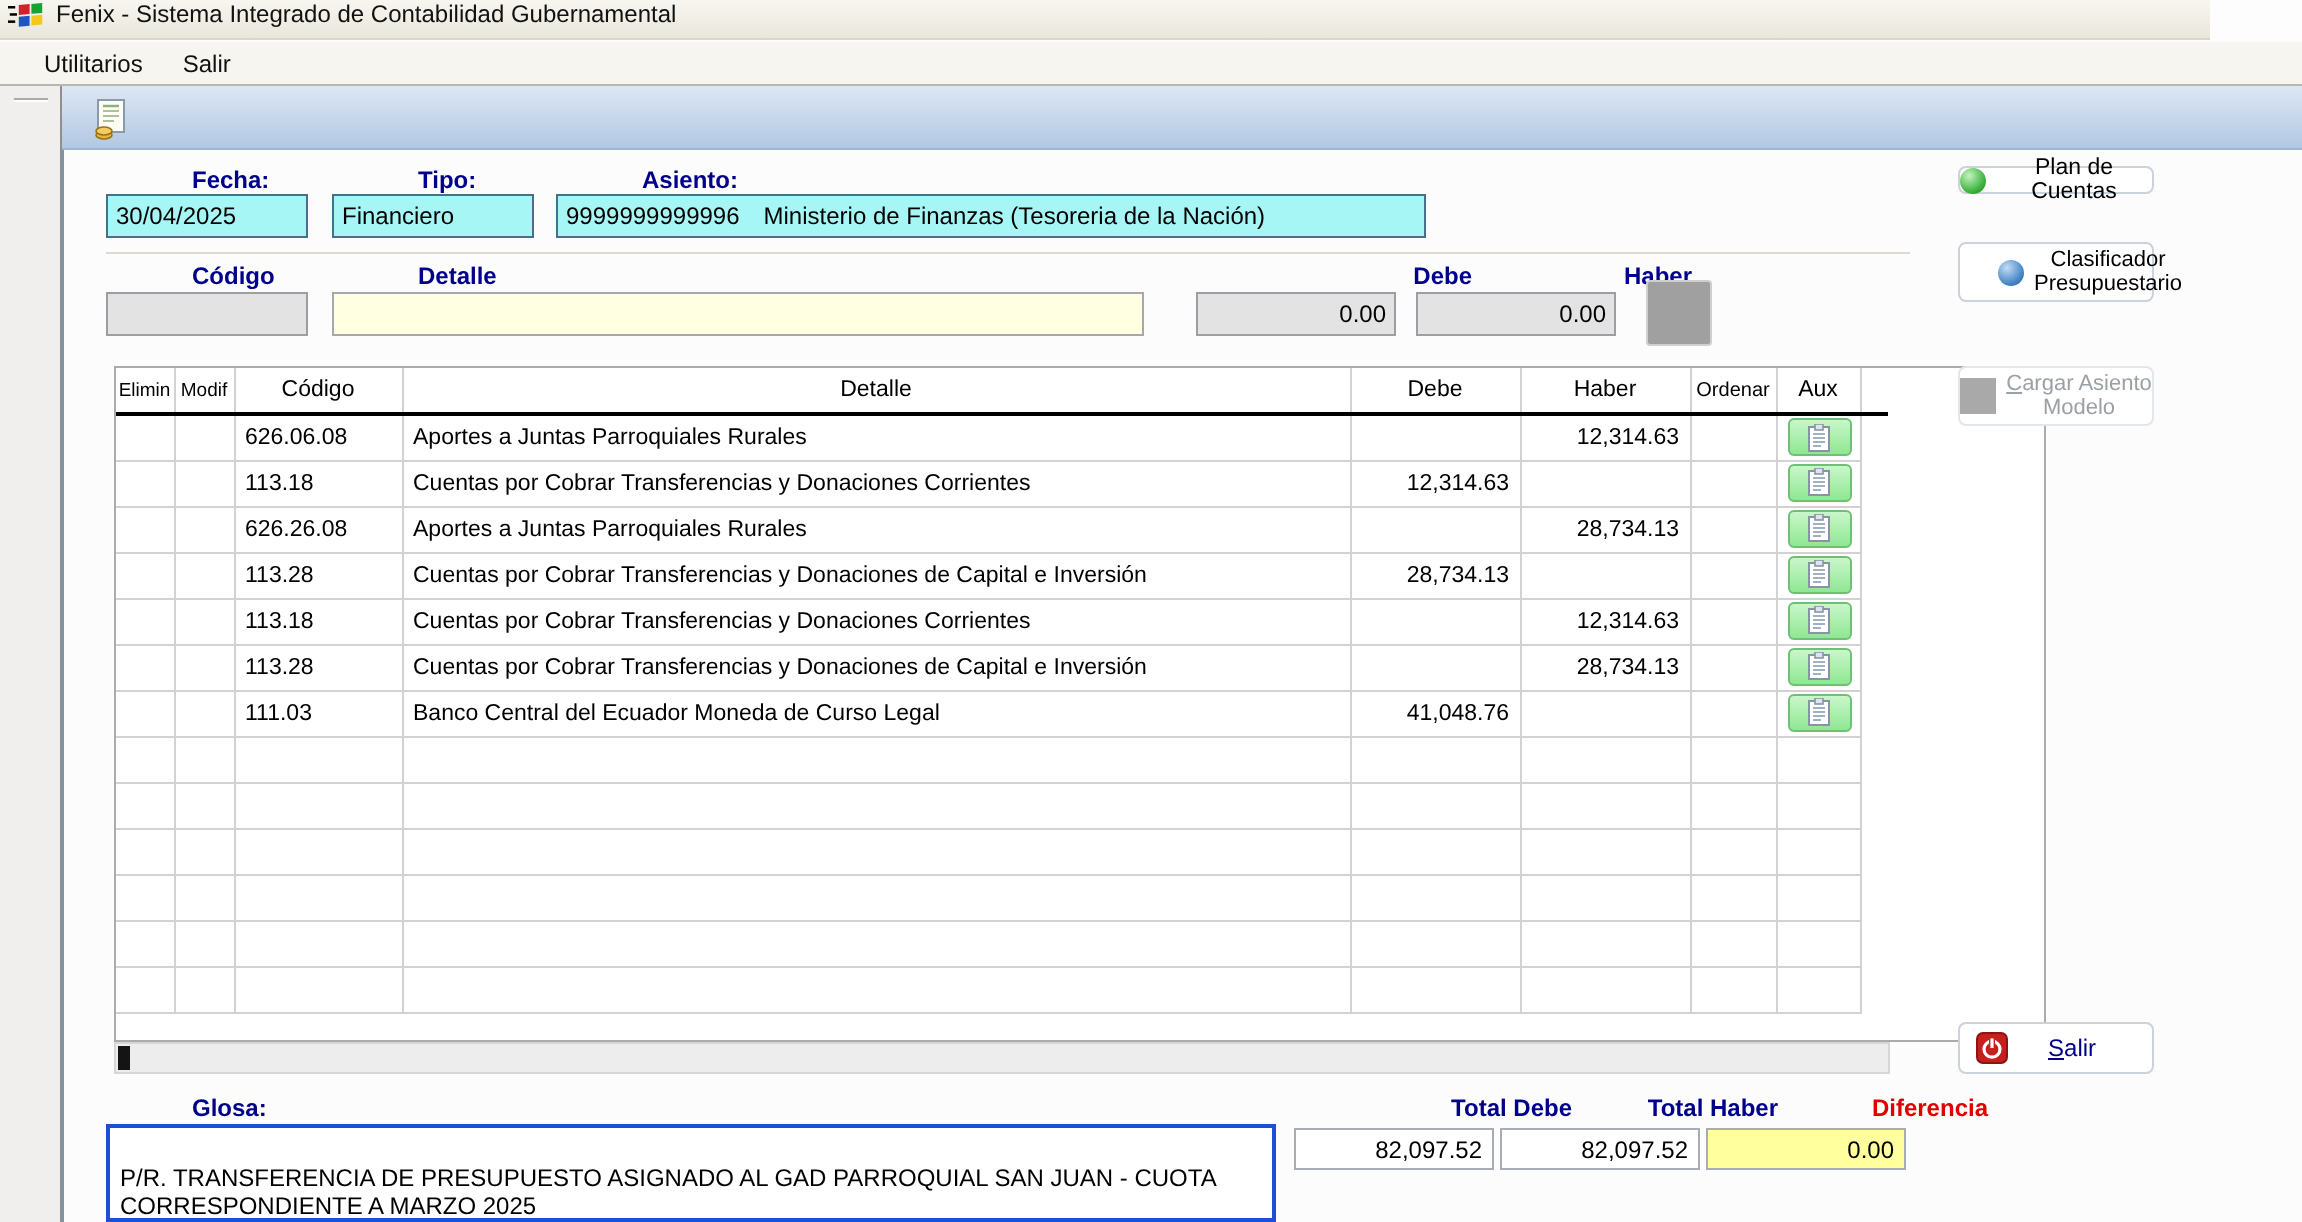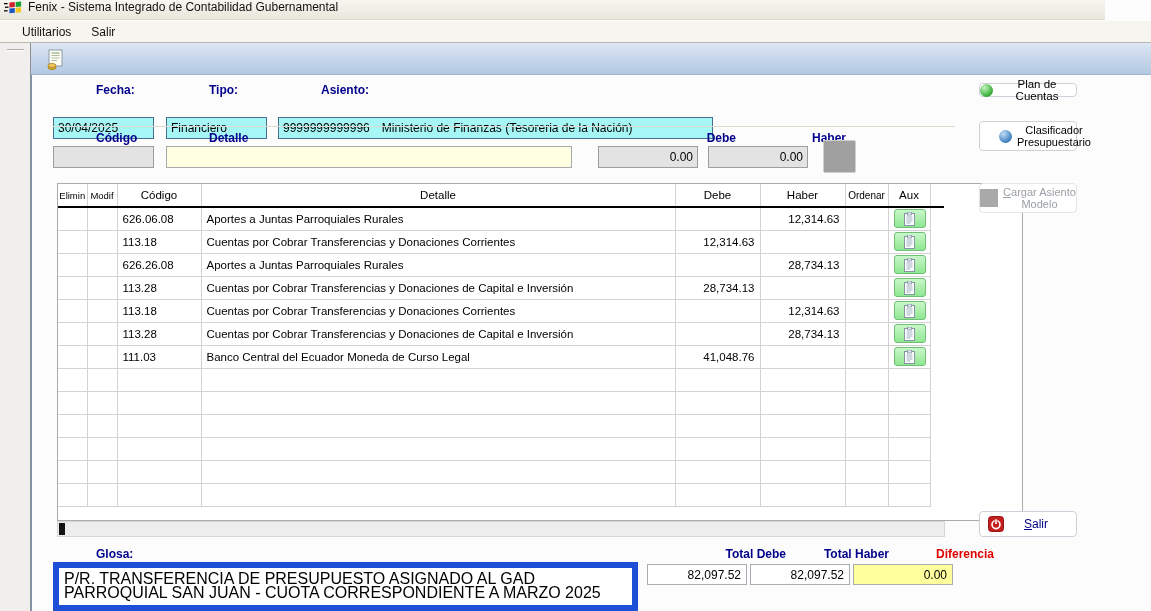--- a/index.html
+++ b/index.html
@@ -31,21 +31,21 @@
   .tool-btn { position:absolute; left:12px; top:4px; width:26px; height:25px;
     display:flex; align-items:center; justify-content:center; border-radius:2px; }
   .content { position:absolute; left:31px; top:75px; width:1120px; height:536px;
     background:#fcfcfc; border-left:1px solid #7e93ac; }
 
   
   .lbl { position:absolute; font-size:12px; font-weight:bold; color:#00008b; white-space:nowrap;margin-left:41px; }
   .lbl.red { color:#e00000; }
   .field { position:absolute; height:22px; font-size:12px; font-family:"Liberation Sans",sans-serif;
     padding:0 4px; color:#000; display:flex; align-items:center; }
-  .cyan { background:#a7f6f6; border:1px solid #48708e;margin-top:20px; }
+  .cyan { background:#a7f6f6; border:1px solid #48708e; }
   .grayf { background:#e3e3e3; border:1px solid #9c9ea2; }
   .yellowf { background:#ffffe1; border:1px solid #a6a8ac; }
   .num { justify-content:flex-end; }
   .sep { position:absolute; height:0; border-top:1px solid #dddacf; }
   .mystery-btn { position:absolute; left:823px; top:140px; width:33px; height:33px;
     background:#a0a0a0; border:1px solid #cfcfcf; border-radius:2px; }
 
   
   .grid-wrap { position:absolute; left:57px; top:183px; width:966px; height:338px;
     border:1px solid #ababab; background:#fff; overflow:hidden; }
@@ -80,22 +80,22 @@
   .sphere { width:13px; height:13px; border-radius:50%; flex:0 0 auto; }
   .sphere.green { background:radial-gradient(circle at 35% 30%, #c4f3c0, #3cb13c 65%, #1f7d1f); }
   .sphere.blue  { background:radial-gradient(circle at 35% 30%, #c3dcf6, #4585c4 65%, #275e97); }
   .side-btn.disabled { color:#9aa0a6; border-color:#e3e6ea; cursor:default; }
   .gray-square { width:18px; height:18px; background:#a9a9a9; flex:0 0 auto; }
   .accel { text-decoration:underline; }
   .salir-text { color:#00008b; font-size:12px; }
 
   
   .glosa-box { position:absolute; left:53px; top:562px; width:585px; height:49px;
-    background:#fff; border:6px solid #1d4ed8; font-size:16px; color:#000;
-    padding:4px 5px; line-height:14px; overflow:hidden; }
+    background:#fff; border:2px solid #1d4ed8; font-size:12px; color:#000;
+    padding:18px 5px; line-height:14px; overflow:hidden; }
   .total-field { position:absolute; top:564px; height:21px; width:100px;
     background:#fff; border:1px solid #a9adb3; font-size:12px; color:#000;
     display:flex; align-items:center; justify-content:flex-end; padding:0 5px; }
   .total-field.diff { background:#ffff9e; }
   .lblR { text-align:right; width:100px; }
 </style>
 </head>
 <body>
 
 <div class="app">

